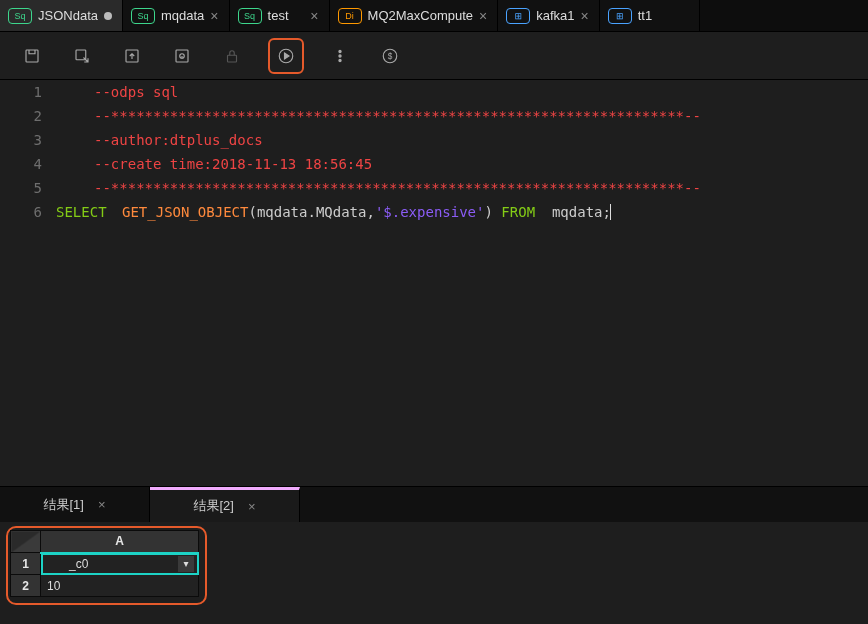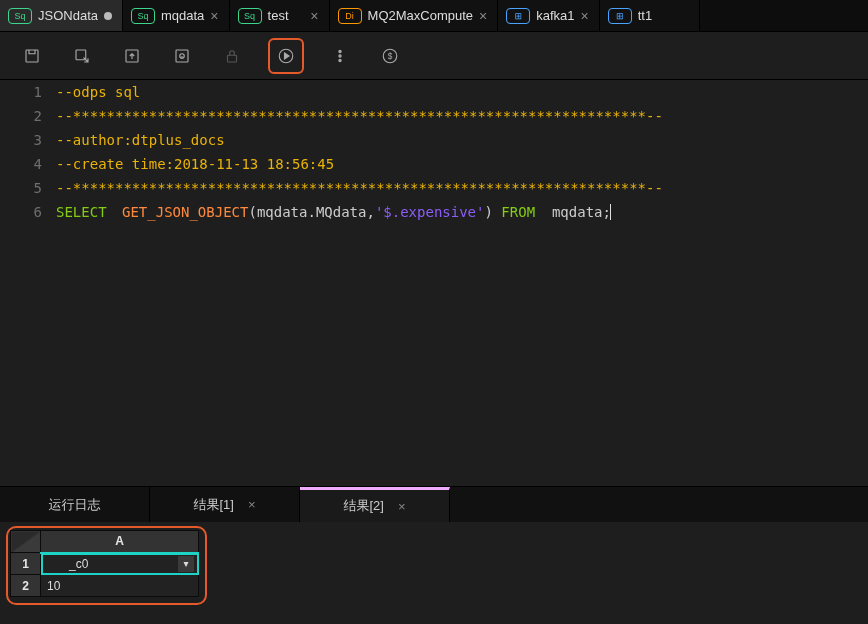--- a/index.html
+++ b/index.html
@@ -80,21 +80,21 @@
       overflow: hidden;
     }
     .gutter {
       width: 56px;
       text-align: right;
       padding-right: 14px;
       color: #6e6e6e;
       user-select: none;
     }
     .code { flex: 1; white-space: pre; }
-    .cmt { color: #eab308; }
+    .cmt { color: #ef4444; margin-left: 38px; }
     .kw { color: #84cc16; }
     .fn { color: #ff8a3d; margin-left: 7px; }
     .str { color: #8b5cf6; }
     .cursor { border-right: 1px solid #ddd; margin-left: -1px; }
     
     .result-tabs {
       display: flex;
       background: #111;
       height: 36px;
       border-top: 1px solid #000;
@@ -264,23 +264,20 @@
   </div>
   <div class="code"><span class="cmt">--odps sql</span>
 <span class="cmt">--********************************************************************--</span>
 <span class="cmt">--author:dtplus_docs</span>
 <span class="cmt">--create time:2018-11-13 18:56:45</span>
 <span class="cmt">--********************************************************************--</span>
 <span class="kw">SELECT</span> <span class="fn">GET_JSON_OBJECT</span><span>(mqdata.MQdata,</span><span class="str">'$.expensive'</span><span>)</span> <span class="kw">FROM</span><span>  mqdata;</span><span class="cursor"></span></div>
 </div>
 
 <div class="result-tabs">
-  <div class="rtab">
-    <span>运行日志</span>
-  </div>
   <div class="rtab">
     <span>结果[1]</span>
     <span class="rtab-close">×</span>
   </div>
   <div class="rtab active">
     <span>结果[2]</span>
     <span class="rtab-close">×</span>
   </div>
 </div>
 

